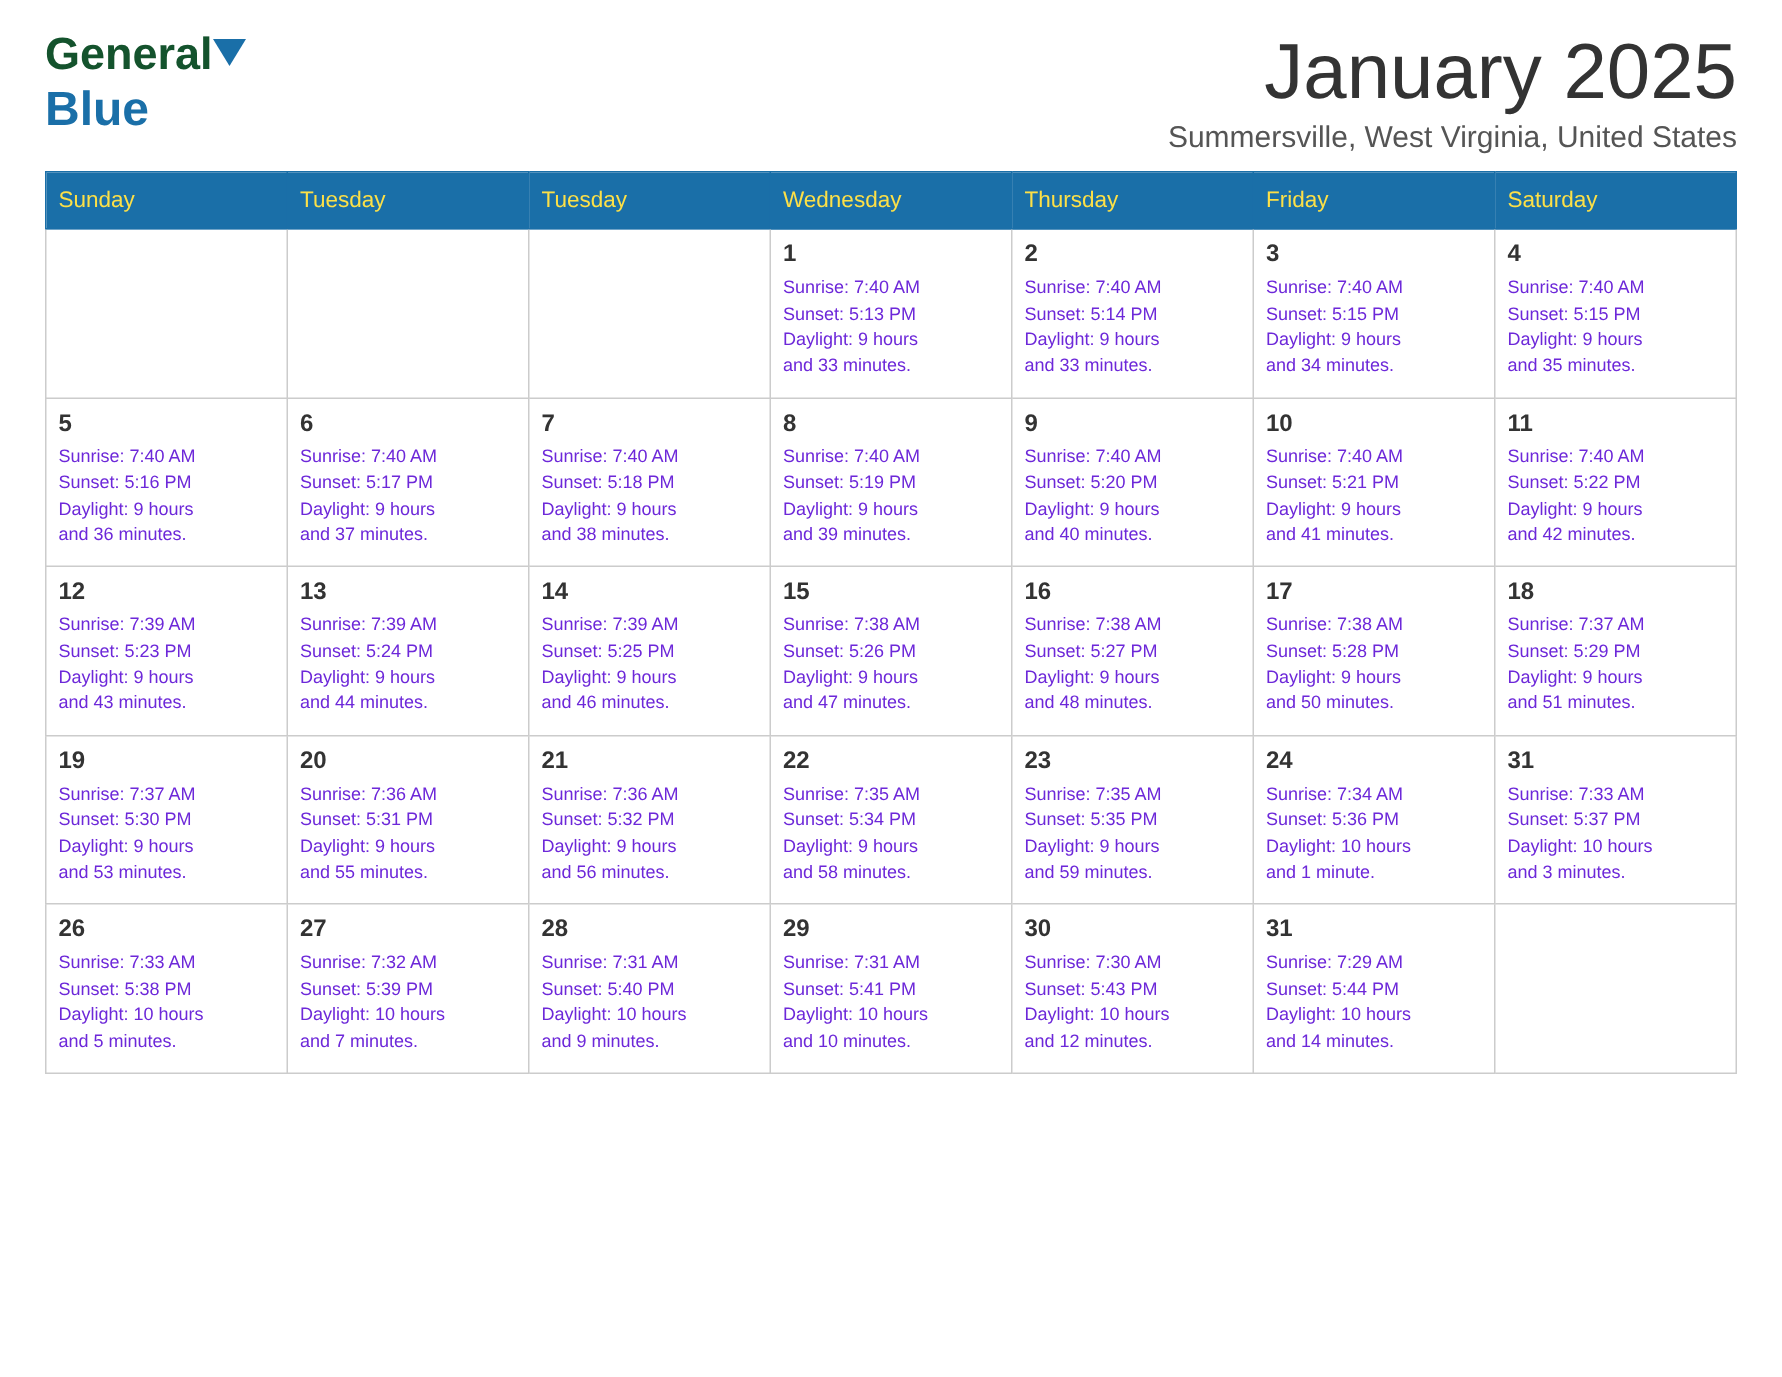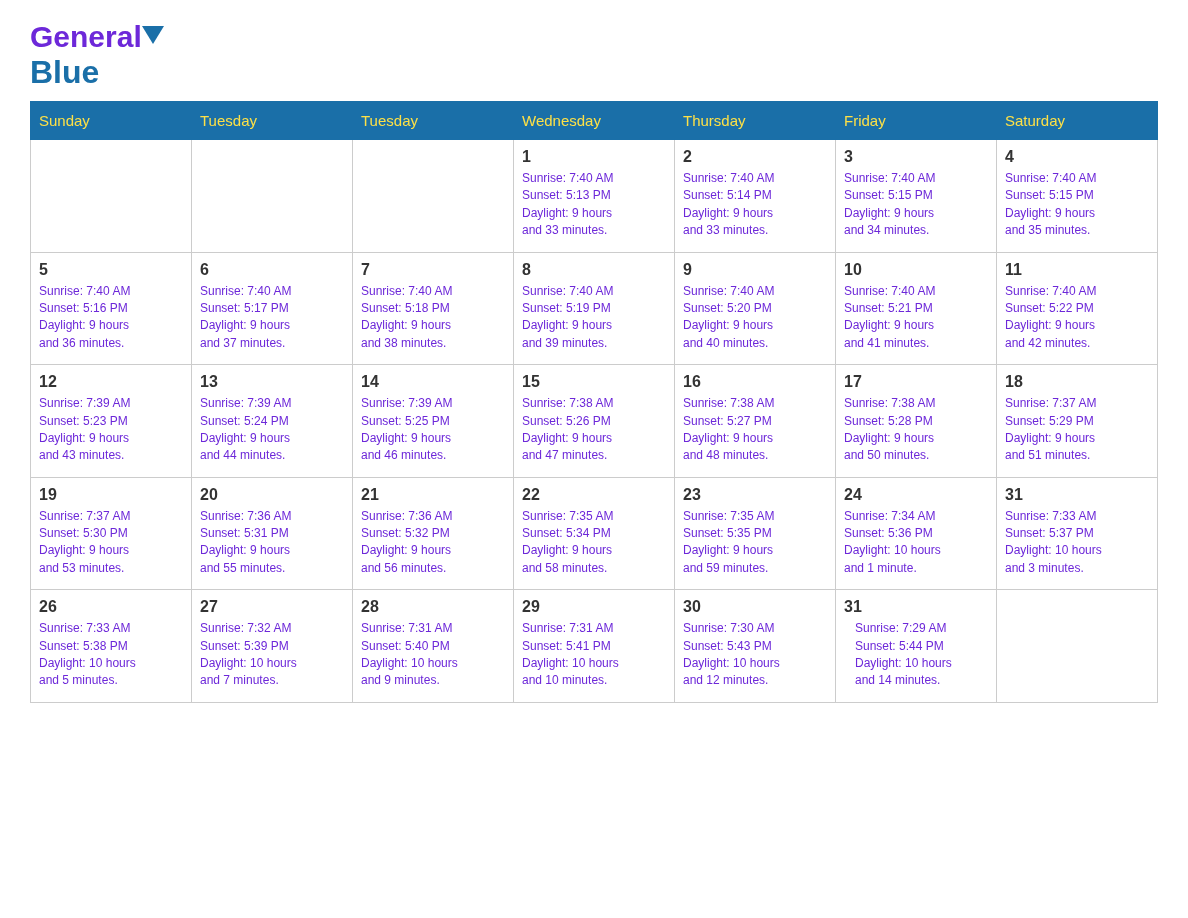--- a/index.html
+++ b/index.html
@@ -66,21 +66,21 @@
     .empty-cell {
       background: #fff;
     }
     .logo-row {
       display: flex;
       align-items: center;
     }
     .logo-text-general {
       font-size: 30px;
       font-weight: bold;
-      color: #6d28d9;
+      color: #14532d;
     }
     .logo-triangle {
       display: inline-block;
       position: relative;
       top: -2px;
     }
     .logo-triangle svg {
       display: block;
     }
     .logo-text-blue {
@@ -104,20 +104,24 @@
       <span class="logo-triangle">
         <svg width="22" height="18" viewBox="0 0 22 18">
           <polygon points="0,0 22,0 11,18" fill="#1a6fa8"></polygon>
         </svg>
       </span>
     </div>
     <div>
       <span class="logo-text-blue">Blue</span>
     </div>
   </div>
+  <div class="title-section">
+    <div class="calendar-title">January 2025</div>
+    <div class="calendar-subtitle">Summersville, West Virginia, United States</div>
+  </div>
 </div>
 
 <table class="calendar-table">
   <thead>
     <tr>
     <th>Sunday</th>
         <th>Tuesday</th>
         <th>Tuesday</th>
         <th>Wednesday</th>
         <th>Thursday</th>
@@ -343,21 +347,21 @@
         </td>
         <td>
           <div class="day-number">30</div>
           <div class="day-info" style="white-space: pre-line;">Sunrise: 7:30 AM
 Sunset: 5:43 PM
 Daylight: 10 hours
 and 12 minutes.</div>
         </td>
         <td>
           <div class="day-number">31</div>
-          <div class="day-info" style="white-space: pre-line; margin-left: 11px;">Sunrise: 7:29 AM
+          <div class="day-info" style="white-space: pre-line;">Sunrise: 7:29 AM
 Sunset: 5:44 PM
 Daylight: 10 hours
 and 14 minutes.</div>
         </td>
         <td class="empty-cell"></td>
       </tr>
     </tbody>
 </table>
 
 </body></html>

